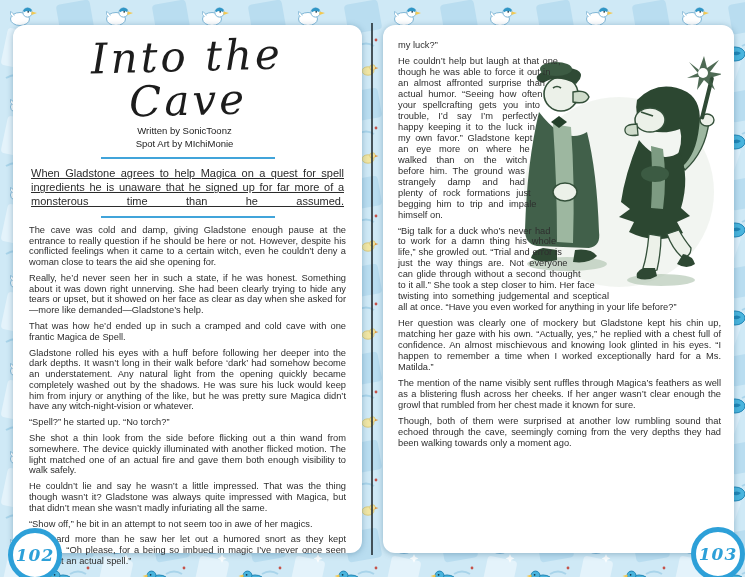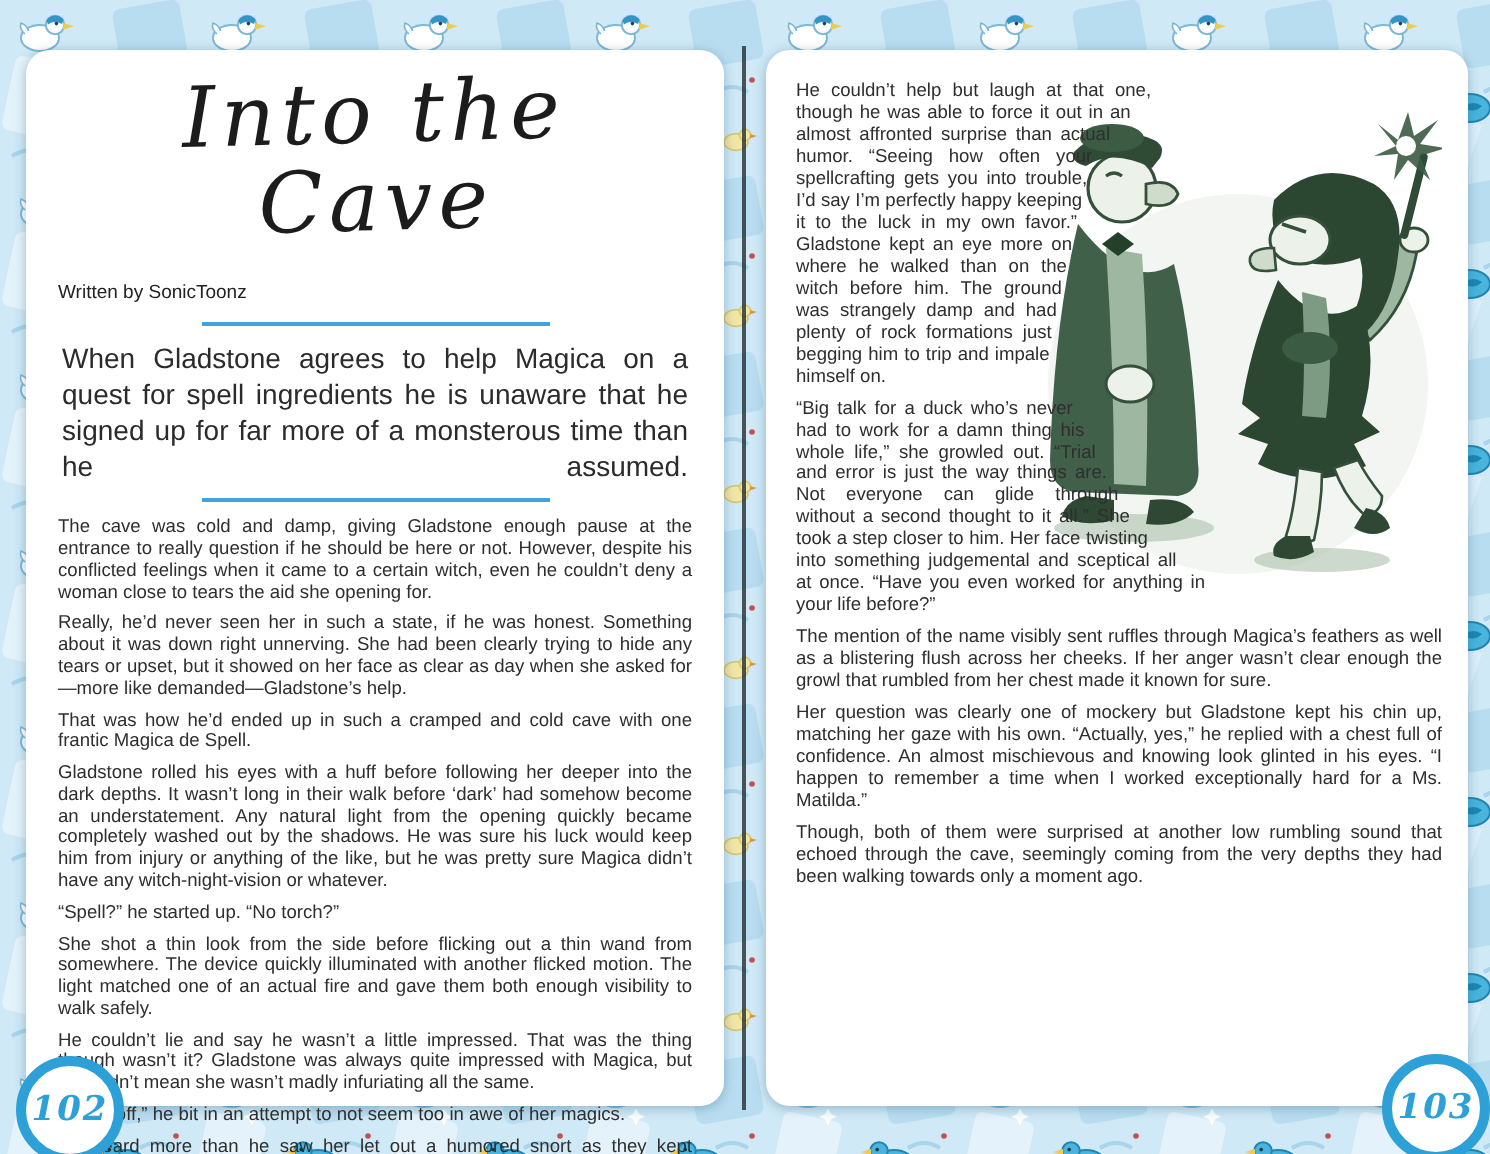--- a/index.html
+++ b/index.html
@@ -14,25 +14,25 @@
     border-radius:12px;box-shadow:0 1px 6px rgba(25,80,115,.35);z-index:2;
     box-sizing:border-box;color:#2e2e2e;}
   .page.left{left:13px;width:349px;padding:8px 16px 0 16px;}
   .page.right{left:383px;width:351px;padding:8px 13px 0 15px;}
 
   .title{
     text-align:center;font-family:"DejaVu Serif",serif;font-style:italic;
     font-weight:400;font-size:42px;line-height:1.05;color:#1c1c1c;
     letter-spacing:3px;margin-top:2px;transform:rotate(-1.5deg);
   }
-  .credits{ text-align:left;font-size:9.5px;line-height:1.3;color:#222;
-    padding-right:6px;margin-top:18px;}
+  .credits{ text-align:center;font-size:9.5px;line-height:1.3;color:#222;
+    padding-right:6px;margin-top:2px;}
   .rule{width:174px;height:2px;background:#41a4da;margin:7px auto;}
-  .intro{font-size:14px;line-height:1.3;text-align:justify;
-    text-align-last:justify;padding:0 2px;color:#2b2b2b;}
+  .intro{font-size:11px;line-height:1.3;text-align:justify;
+    text-align-last:justify;padding:0 2px;color:#2b2b2b;text-decoration:underline;}
   .body-text{margin-top:7px;}
   .para{font-size:9.3px;line-height:1.16;text-align:justify;
     margin:0 0 5px 0;color:#2e2e2e;}
   .page.right .para{line-height:1.18;}
 
   .art{
     float:right;width:212px;height:258px;margin:2px 0 2px 6px;
     shape-outside:polygon(38% 0,100% 0,100% 100%,55% 100%,30% 84%,10% 52%,20% 16%);
   }
   .art svg{width:100%;height:100%;display:block;}
@@ -89,20 +89,21 @@
   </defs>
   <rect width="745" height="577" fill="url(#ducks)"></rect>
 </svg>
 
 <div class="spine"></div>
 
 <div class="page left">
   <div class="title">Into the Cave</div>
   <div class="credits">
     <div>Written by SonicToonz</div>
+    <div>Spot Art by MIchiMonie</div>
   </div>
   <div class="rule"></div>
   <div class="intro">When Gladstone agrees to help Magica on a quest for spell ingredients he is unaware that he signed up for far more of a monsterous time than he assumed.</div>
   <div class="rule"></div>
   <div class="body-text">
       <p class="para">The cave was cold and damp, giving Gladstone enough pause at the entrance to really question if he should be here or not. However, despite his conflicted feelings when it came to a certain witch, even he couldn’t deny a woman close to tears the aid she opening for.</p>
       <p class="para">Really, he’d never seen her in such a state, if he was honest. Something about it was down right unnerving. She had been clearly trying to hide any tears or upset, but it showed on her face as clear as day when she asked for—more like demanded—Gladstone’s help.</p>
       <p class="para">That was how he’d ended up in such a cramped and cold cave with one frantic Magica de Spell.</p>
       <p class="para">Gladstone rolled his eyes with a huff before following her deeper into the dark depths. It wasn’t long in their walk before ‘dark’ had somehow become an understatement. Any natural light from the opening quickly became completely washed out by the shadows. He was sure his luck would keep him from injury or anything of the like, but he was pretty sure Magica didn’t have any witch-night-vision or whatever.</p>
       <p class="para">“Spell?” he started up. “No torch?”</p>
@@ -158,24 +159,25 @@
           <path d="M142 104 q2 34 0 62 l12 1 q4 -30 0 -60 z" fill="#7d9b82"></path>
           <ellipse cx="146" cy="132" rx="14" ry="8" fill="#3c5b43"></ellipse>
 
           <path d="M140 192 q-2 22 -6 34 q6 6 14 2 q4 -18 4 -34 z" fill="#ecf1e9" stroke="#34503a" stroke-width="1.3"></path>
           <path d="M158 192 q6 16 16 24 q8 -2 8 -10 q-8 -10 -12 -18 z" fill="#ecf1e9" stroke="#34503a" stroke-width="1.3"></path>
           <path d="M134 226 q-8 4 -6 10 q10 4 20 -2 l-2 -8 z" fill="#2e4833"></path>
           <path d="M174 212 q10 2 12 10 q-8 6 -18 0 z" fill="#2e4833"></path>
         </g>
       </svg>
     </div>
+  <p class="para">my luck?”</p>
       <p class="para">He couldn’t help but laugh at that one, though he was able to force it out in an almost affronted surprise than actual humor. “Seeing how often your spellcrafting gets you into trouble, I’d say I’m perfectly happy keeping it to the luck in my own favor.” Gladstone kept an eye more on where he walked than on the witch before him. The ground was strangely damp and had plenty of rock formations just begging him to trip and impale himself on.</p>
       <p class="para">“Big talk for a duck who’s never had to work for a damn thing his whole life,” she growled out. “Trial and error is just the way things are. Not everyone can glide through without a second thought to it all.” She took a step closer to him. Her face twisting into something judgemental and sceptical all at once. “Have you even worked for anything in your life before?”</p>
+      <p class="para">Her question was clearly one of mockery but Gladstone kept his chin up, matching her gaze with his own. “Actually, yes,” he replied with a chest full of confidence. An almost mischievous and knowing look glinted in his eyes. “I happen to remember a time when I worked exceptionally hard for a Ms. Matilda.”</p>
       <p class="para">The mention of the name visibly sent ruffles through Magica’s feathers as well as a blistering flush across her cheeks. If her anger wasn’t clear enough the growl that rumbled from her chest made it known for sure.</p>
-      <p class="para">Her question was clearly one of mockery but Gladstone kept his chin up, matching her gaze with his own. “Actually, yes,” he replied with a chest full of confidence. An almost mischievous and knowing look glinted in his eyes. “I happen to remember a time when I worked exceptionally hard for a Ms. Matilda.”</p>
       <p class="para">Though, both of them were surprised at another low rumbling sound that echoed through the cave, seemingly coming from the very depths they had been walking towards only a moment ago.</p>
     </div>
 </div>
 
 <div class="pagenum left-num">
   <span>102</span>
 </div>
 <div class="pagenum right-num">
   <span>103</span>
 </div>

